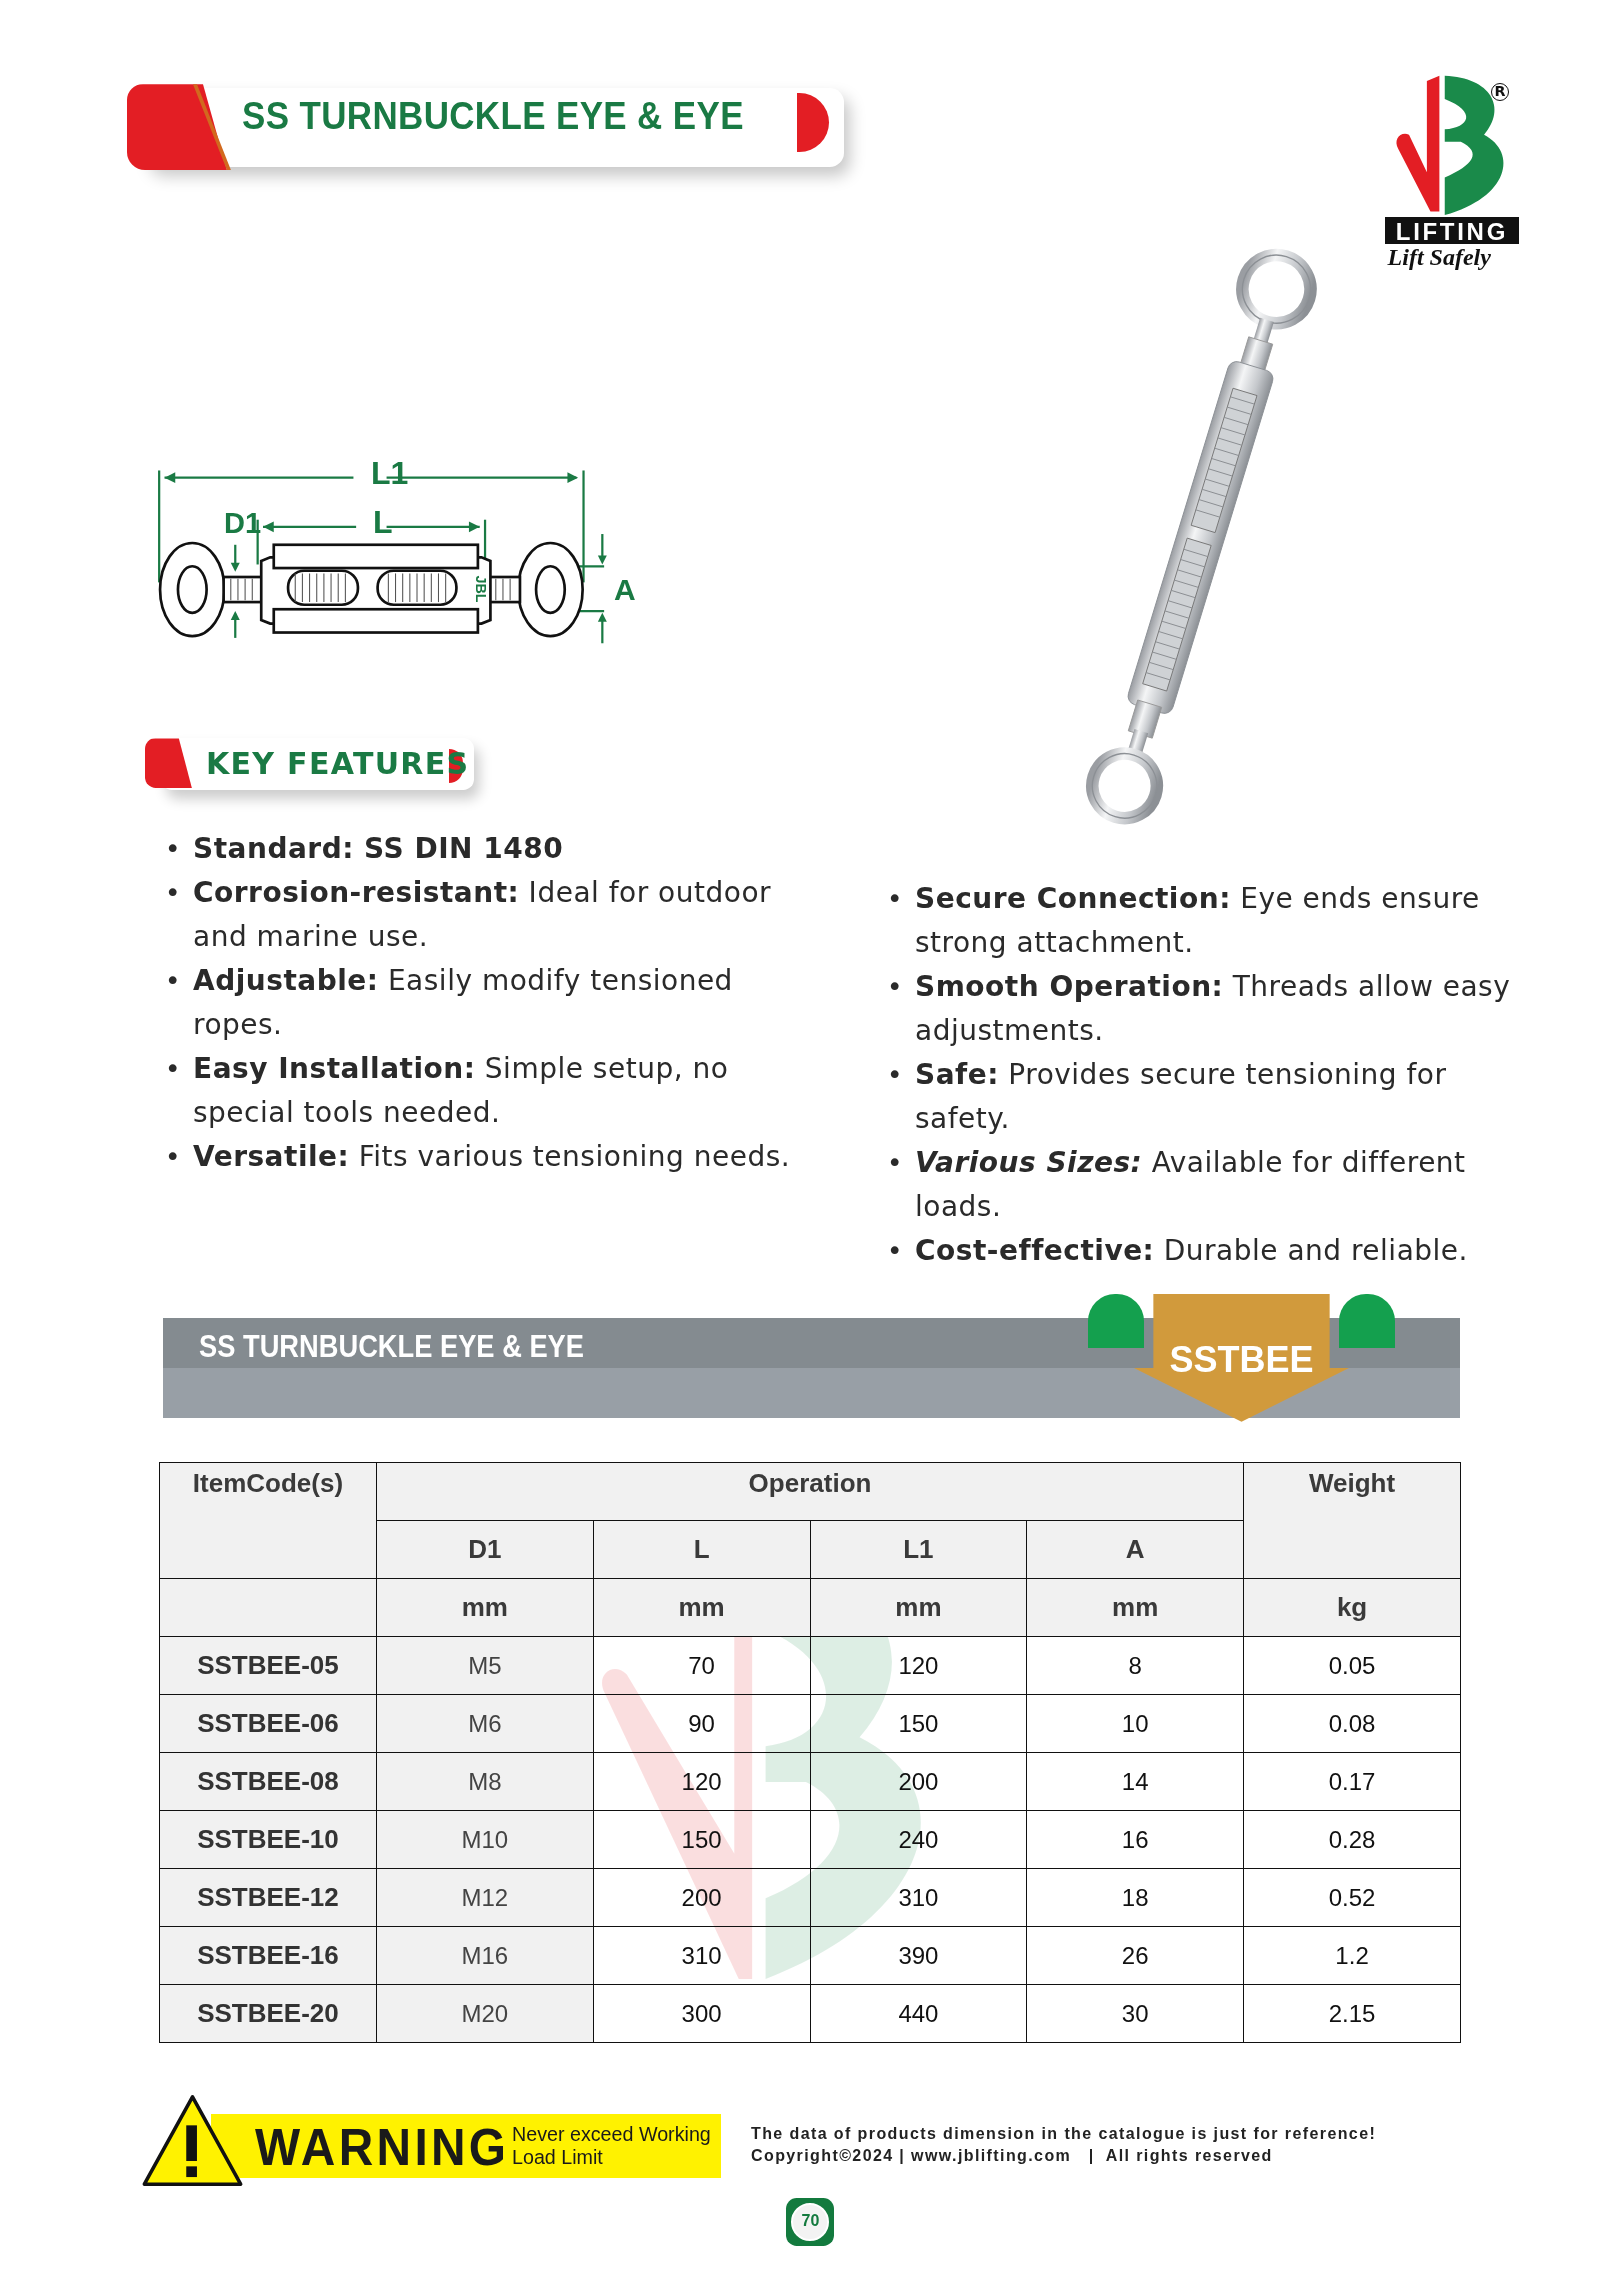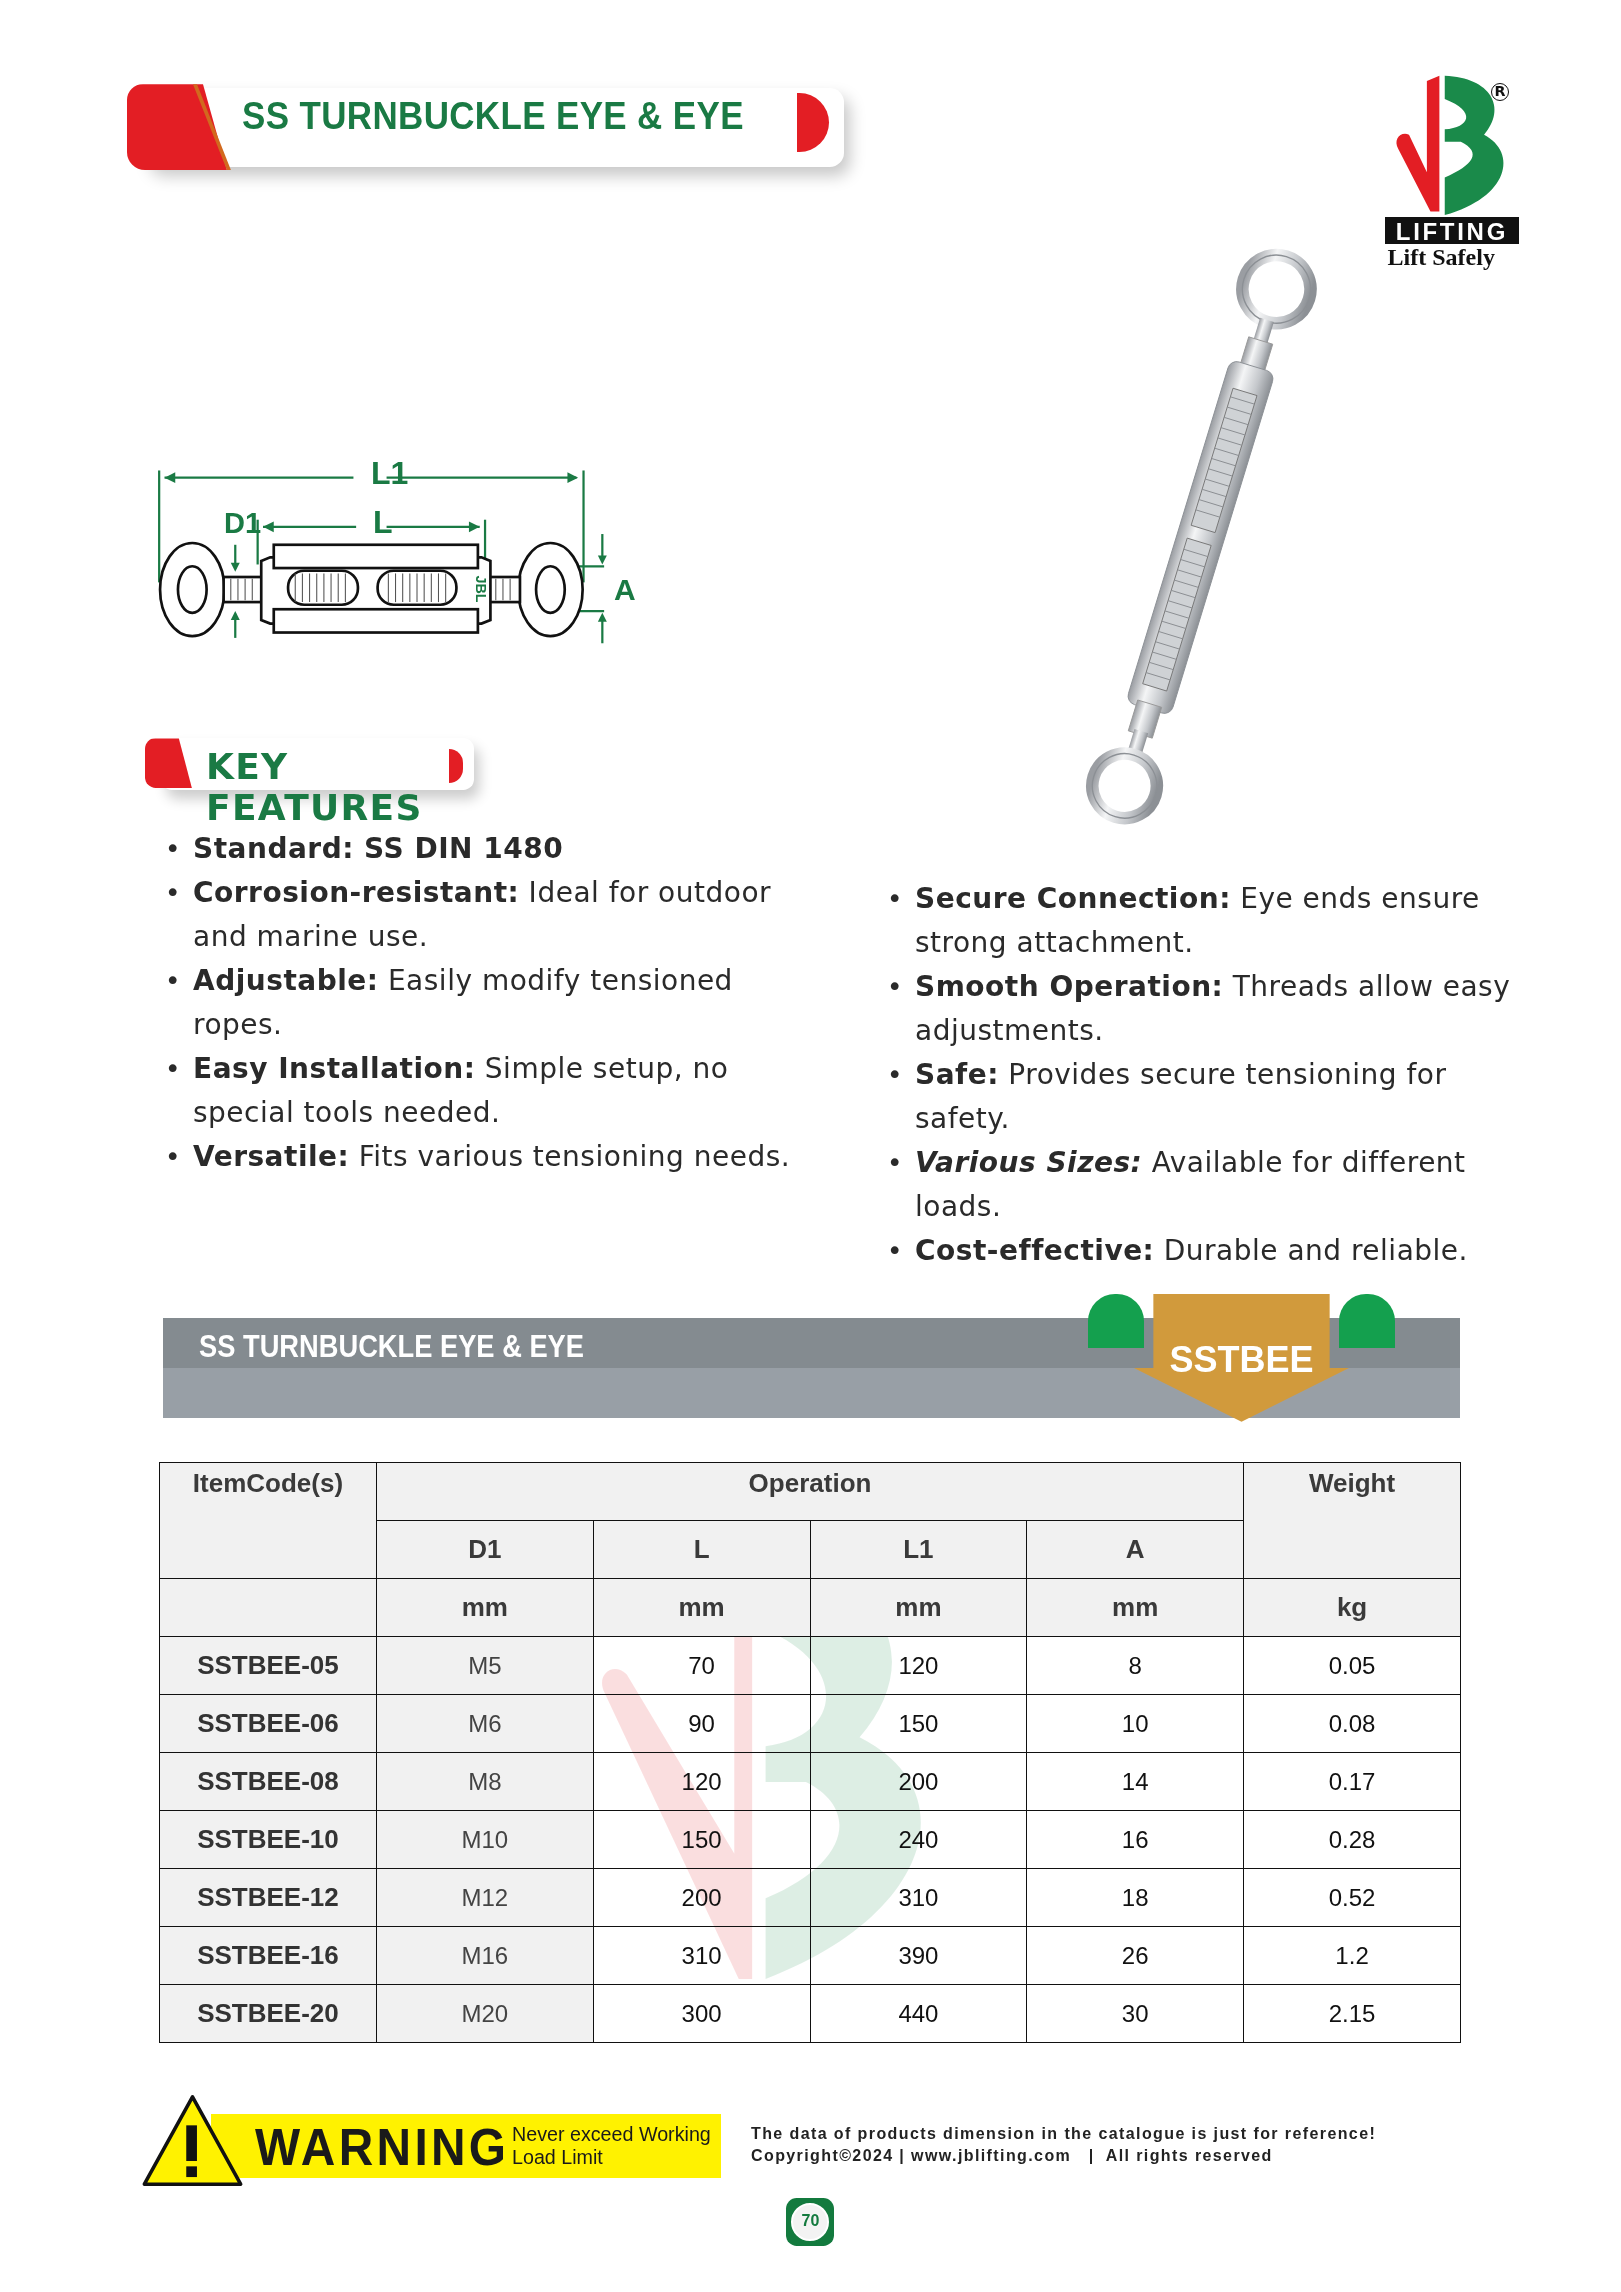--- a/index.html
+++ b/index.html
@@ -11,36 +11,36 @@
   .title-banner .shadow { position: absolute; left: 18px; top: 10.7px; width: 699px; height: 79px; border-radius: 14.3px; box-shadow: 5.4px 9px 16px rgba(0,0,0,0.22); background: #fff; }
   .title-banner .red-left { position: absolute; left: 0; top: 7.2px; width: 100px; height: 86px; background: #e31e24; border-radius: 16px 0 0 18px; clip-path: polygon(0 0, 76% 0, 100% 100%, 0 100%); }
   .title-banner .red-left-edge { position: absolute; left: 54px; top: 7.2px; width: 50px; height: 86px; background: #d2691e; clip-path: polygon(24% 0, 32% 0, 100% 100%, 92% 100%); }
   .title-banner .red-right { position: absolute; left: 670px; top: 16px; width: 32px; height: 59px; background: #e31e24; border-radius: 0 36px 36px 0; }
   .title-banner .text { position: absolute; left: 115px; top: 18px; font-family: "Liberation Sans", sans-serif; font-weight: bold; font-size: 38px; color: #1a7a44; letter-spacing: 0.4px; transform: scaleX(0.92); transform-origin: left; }
 
   
   .logo { position: absolute; left: 1384px; top: 72px; width: 161px; height: 206px; }
   .logo svg { position: absolute; left: 0; top: 0; }
   .logo .lifting { position: absolute; left: 0.9px; top: 145px; width: 134px; height: 27px; background: #111; color: #fff; font-family: "Liberation Sans", sans-serif; font-weight: bold; font-size: 24px; letter-spacing: 2.7px; text-align: center; line-height: 27px; border: 1.8px solid #111; }
-  .logo .tagline { position: absolute; left: 3.6px; top: 172px; font-family: "Liberation Serif", serif; font-weight: bold; font-size: 24px; color: #111; }
+  .logo .tagline { position: absolute; left: 3.6px; top: 172px; font-family: "Liberation Serif", serif; font-style: italic; font-weight: bold; font-size: 24px; color: #111; }
   .logo .reg { position: absolute; left: 107px; top: 10.7px; font-size: 14.3px; font-weight: bold; color: #111; border: 1.8px solid #111; border-radius: 50%; width: 18px; height: 18px; line-height: 14.3px; text-align: center; }
 
   
   .diagram { position: absolute; left: 152px; top: 448px; width: 761px; height: 224px; }
   .diag-label { position: absolute; font-family: "Liberation Sans", sans-serif; font-weight: bold; color: #1a7a44; font-size: 32px; }
 
   
   .photo { position: absolute; left: 1057px; top: 233px; width: 287px; height: 609px; }
 
   
   .kf-banner { position: absolute; left: 145px; top: 733px; width: 331px; height: 59px; }
   .kf-banner .shadow { position: absolute; left: 16px; top: 5.4px; width: 313px; height: 52px; border-radius: 10.7px; box-shadow: 5.4px 9px 12.5px rgba(0,0,0,0.2); background: #fff; }
   .kf-banner .red-left { position: absolute; left: 0; top: 5.4px; width: 47px; height: 50px; background: #e31e24; border-radius: 10.7px 0 0 10.7px; clip-path: polygon(0 0, 72% 0, 100% 100%, 0 100%); }
   .kf-banner .red-right { position: absolute; left: 304px; top: 16px; width: 14.3px; height: 34px; background: #e31e24; border-radius: 0 21.5px 21.5px 0; }
-  .kf-banner .text { position: absolute; left: 61px; top: 12.5px; font-family: "DejaVu Sans", sans-serif; font-weight: bold; font-size: 36px; color: #1a7a44; letter-spacing: 1.3px; }
+  .kf-banner .text { position: absolute; left: 61px; top: 12.5px; font-family: "DejaVu Sans", sans-serif; font-weight: bold; font-size: 30px; color: #1a7a44; letter-spacing: 1.3px; }
 
   
   .features { position: absolute; font-size: 28px; line-height: 44px; color: #2a2a2a; letter-spacing: 0.5px; }
   .features.left { left: 163px; top: 827px; width: 645px; }
   .features.right { left: 885px; top: 877px; width: 627px; }
   .feat { position: relative; padding-left: 30px; }
   .feat::before { content: "•"; position: absolute; left: 1.8px; top: 0; font-size: 27px; }
   .feat .k { font-weight: bold; }
   .feat .k.it { font-style: italic; }
 

